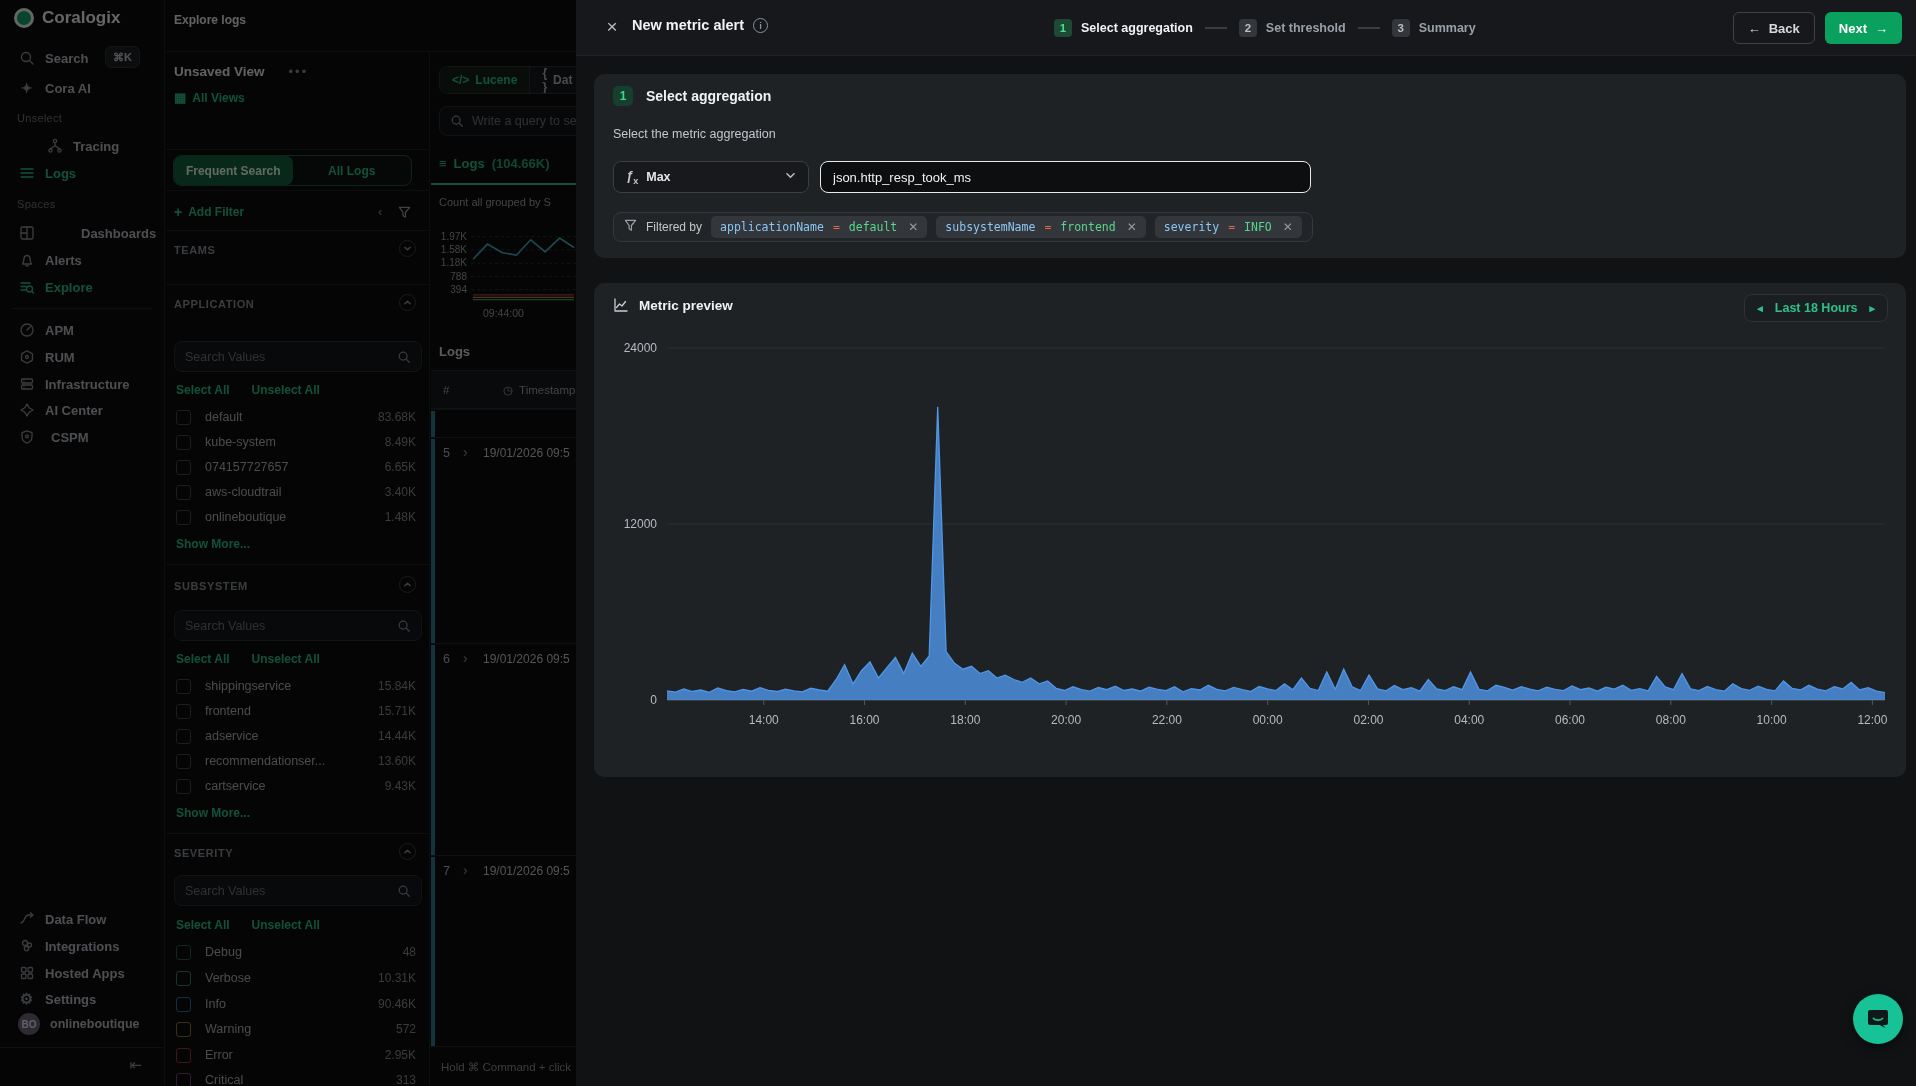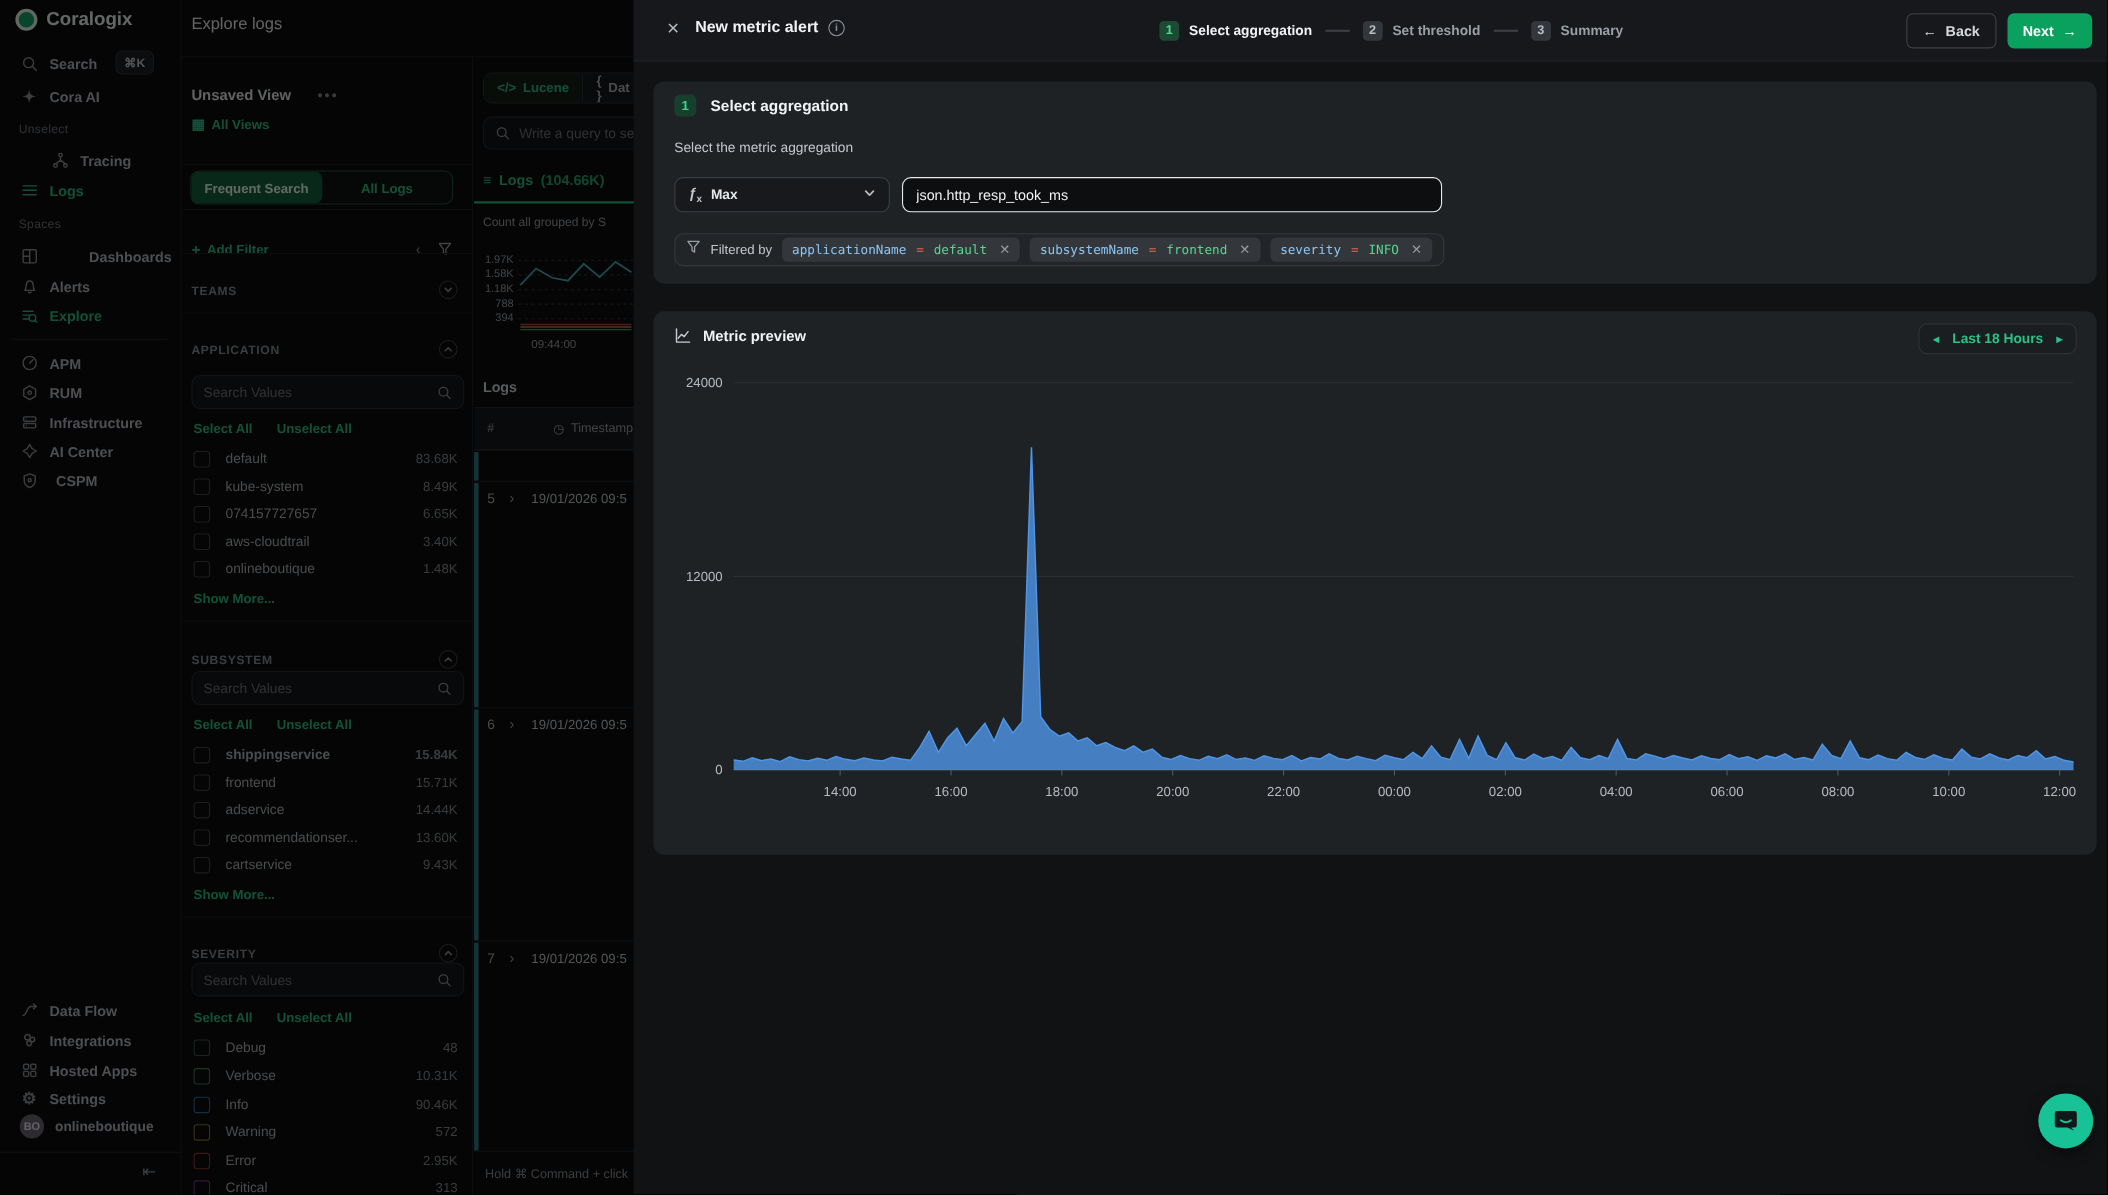--- a/index.html
+++ b/index.html
@@ -17,24 +17,24 @@
   .slabel { position:absolute; left:17px; font-size:11px; color:#6f757a; letter-spacing:.3px; }
   .sdivider { position:absolute; left:12px; width:140px; border-top:1px solid #212428; }
   .brand { position:absolute; left:14px; top:8px; display:flex; align-items:center; gap:8px; }
   .brand .dot { width:20px; height:20px; border-radius:50%; background:#17a56b; border:3px solid #e9f6ef; }
   .brand .bname { font-size:17px; font-weight:700; color:#f0f2f4; }
   .kbd { position:absolute; right:25px; top:0; height:22px; padding:0 7px; border-radius:6px; background:#1e2124; border:1px solid #2c3034; font-size:11px; color:#c3c7cb; display:flex; align-items:center; }
   .avatar { width:22px; height:22px; border-radius:50%; background:#6e6478; color:#e8e4ee; font-size:10px; font-weight:700; display:flex; align-items:center; justify-content:center; flex:0 0 22px; }
   .collapse-btn { position:absolute; right:22px; top:1056px; color:#8b9196; font-size:15px; }
 
   .page-header { position:absolute; left:165px; top:0; width:1751px; height:52px; border-bottom:1px solid #1d2023; }
-  .page-title { position:absolute; left:9px; top:13px; font-size:15px; font-weight:400; color:#e8eaec; }
+  .page-title { position:absolute; left:9px; top:13px; font-size:12px; font-weight:700; color:#e8eaec; }
 
   .filters-col { position:absolute; left:166px; top:52px; width:264px; height:1034px; border-right:1px solid #1d2023; }
-  .fc-abs { position:absolute;margin-top:15px; }
+  .fc-abs { position:absolute; }
   .view-name { font-size:13.5px; font-weight:700; color:#e4e7e9; }
   .dots { color:#8b9196; letter-spacing:2px; font-size:13px; }
   .green-link { color:#2cc184; font-size:12px; font-weight:600; display:flex; align-items:center; gap:6px; }
   .divider-h { position:absolute; left:0; width:264px; border-top:1px solid #1d2023; }
   .toggle { position:absolute; left:7px; top:103px; width:239px; height:31px; border:1px solid #20593c; border-radius:8px; display:flex; overflow:hidden; background:#101312; }
   .toggle .seg { flex:1; display:flex; align-items:center; justify-content:center; font-size:12px; font-weight:700; }
   .toggle .seg.active { background:#14603d; color:#e7fbf0; border-radius:7px; }
   .toggle .seg.idle { color:#2cc184; }
   .sec-head { font-size:11px; letter-spacing:.6px; color:#8b9196; font-weight:600; }
   .circ { width:17px; height:17px; border:1px solid #3a3f44; border-radius:50%; display:flex; align-items:center; justify-content:center; }
@@ -376,21 +376,21 @@
       <input placeholder="Search Values" style="">
       <svg viewBox="0 0 16 16">
           <circle cx="7" cy="7" r="4.5"></circle>
           <path d="M10.5 10.5L14 14"></path>
         </svg>
     </div>
     <div class="sel-links" style="top:600px;">
       <span>Select All</span>
       <span>Unselect All</span>
     </div>
-    <div class="chk-row" style="top:624px;font-weight:bold;">
+    <div class="chk-row" style="top:624px;">
         <span class="chk"></span>
         <span class="chk-label">shippingservice</span>
         <span class="chk-count">15.84K</span>
       </div>
     <div class="chk-row" style="top:649px;">
         <span class="chk"></span>
         <span class="chk-label">frontend</span>
         <span class="chk-count">15.71K</span>
       </div>
     <div class="chk-row" style="top:674px;">

